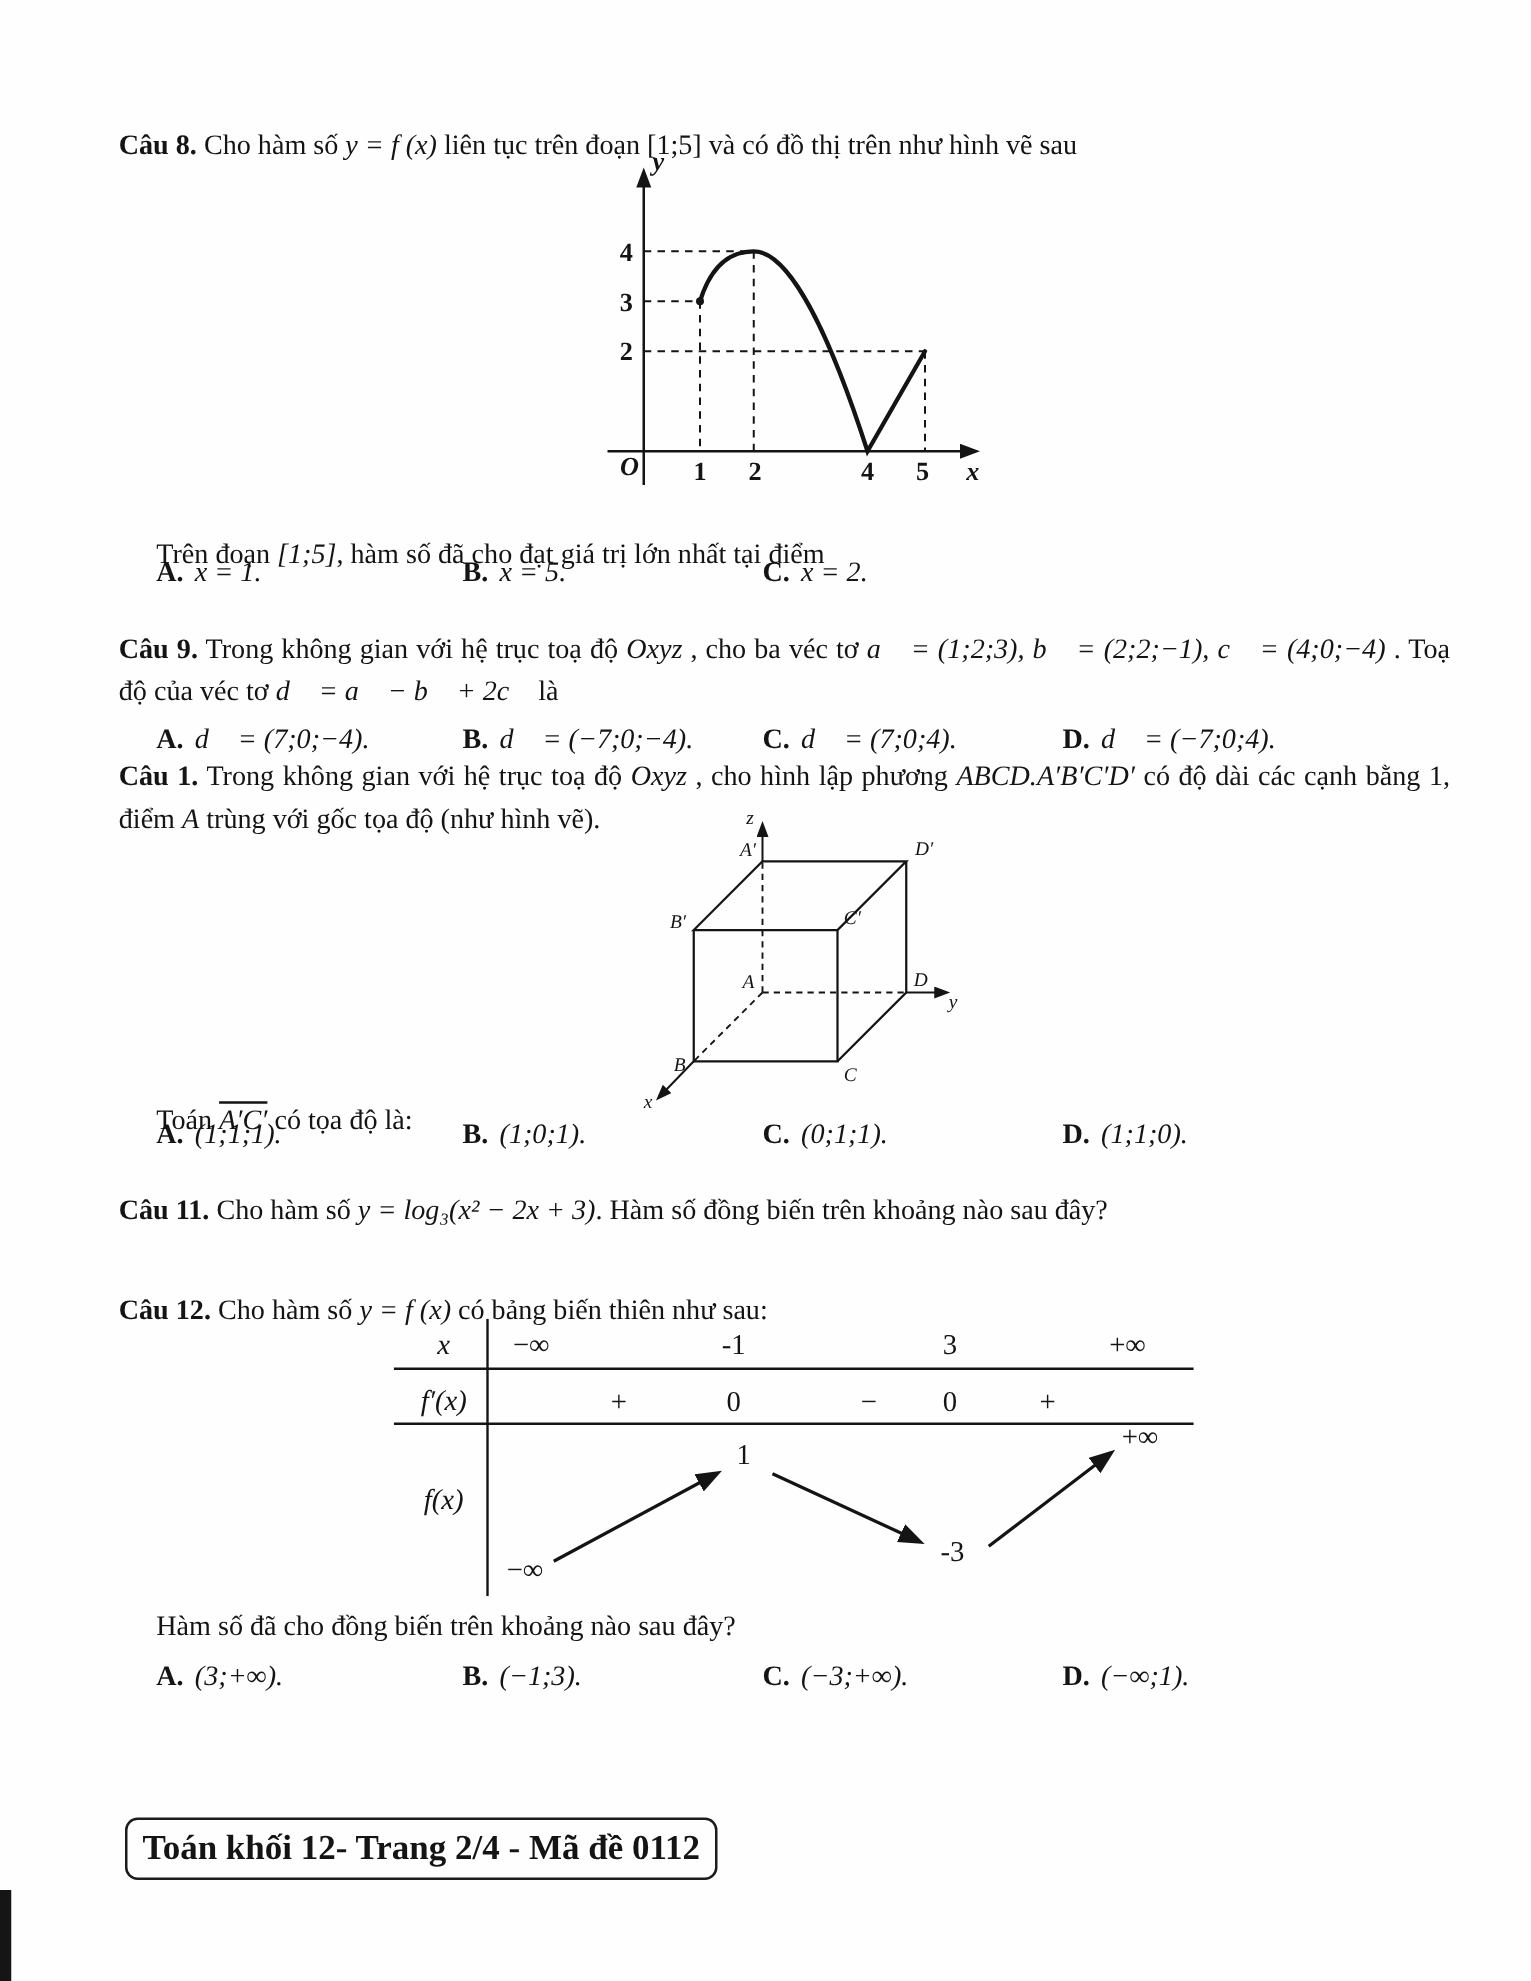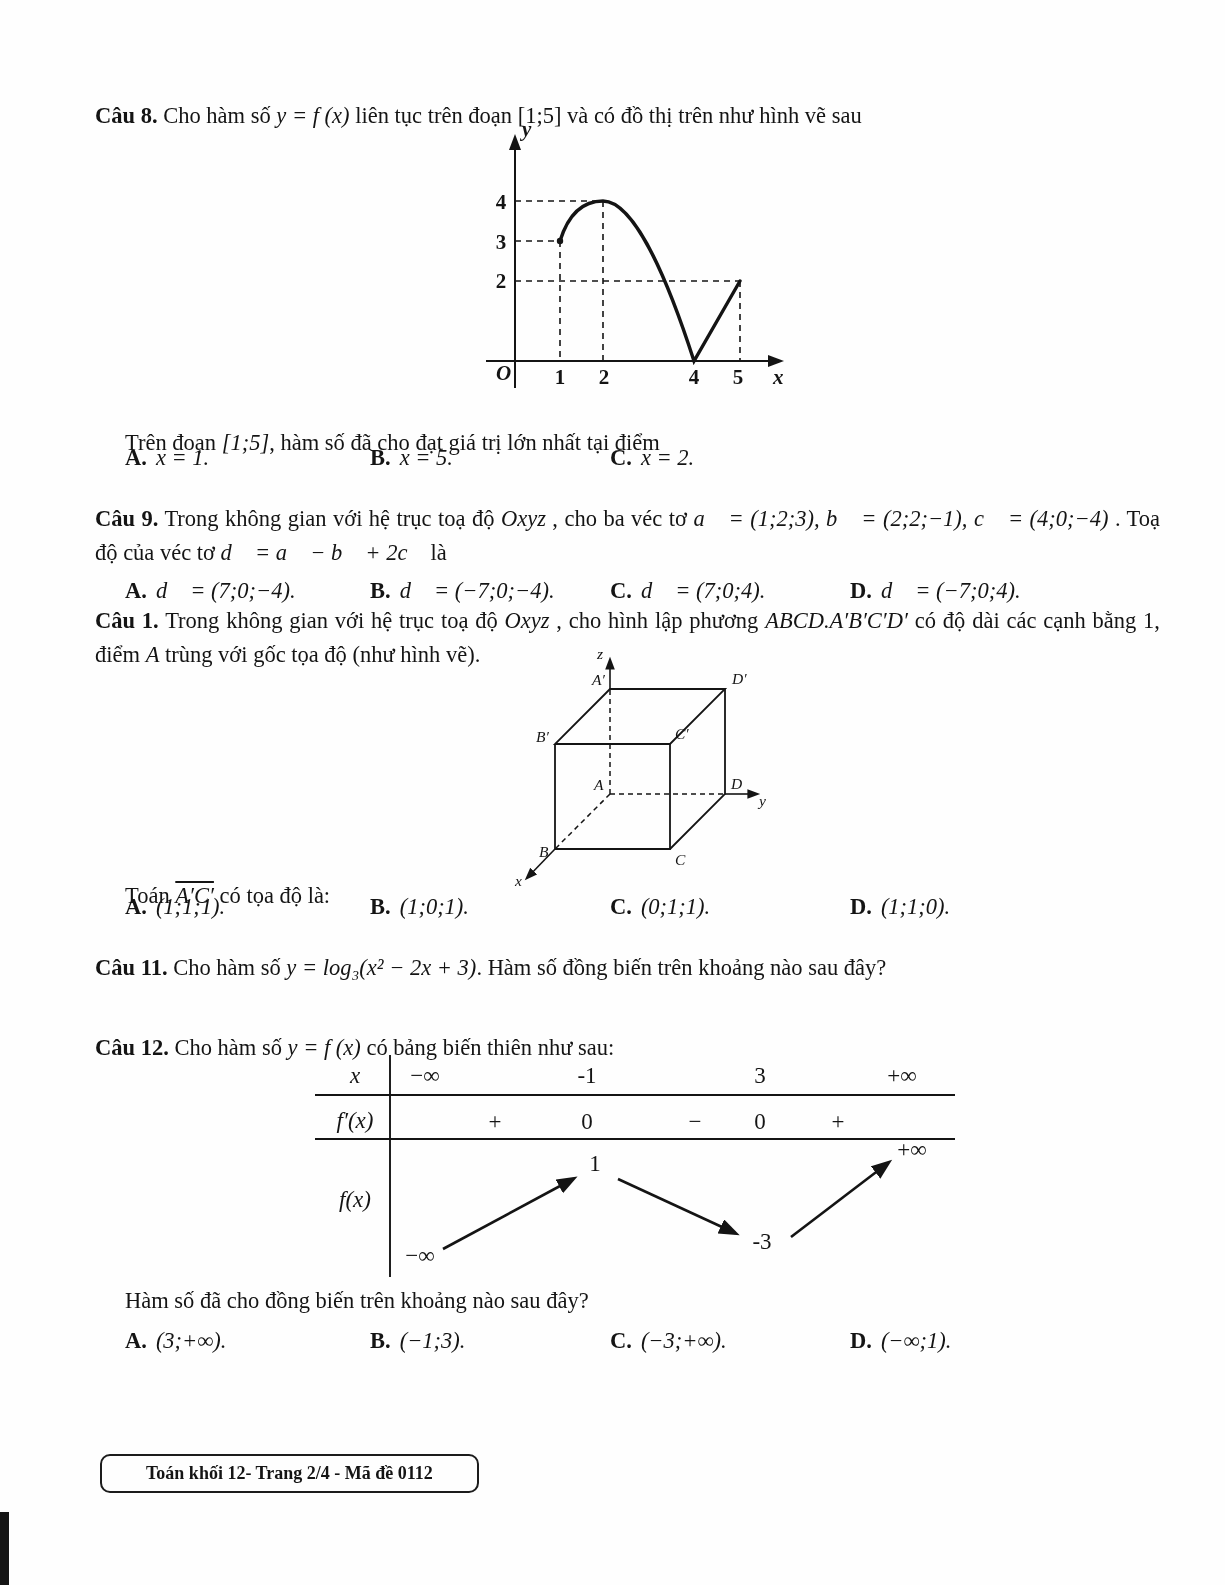--- a/index.html
+++ b/index.html
@@ -10,22 +10,22 @@
   .qlabel{font-weight:bold;}
   .m{font-style:italic;}
   .prompt{left:125px;width:1020px;font-size:22.5px;}
   .opts{left:125px;width:1040px;display:grid;grid-template-columns:245px 240px 240px auto;
         font-size:22.5px;}
   .opt b{font-weight:bold;margin-right:9px;}
   .opt .m{font-style:italic;text-align:center;}
   .vecbar{font-style:italic;font-weight:normal;text-decoration:overline;}
   .figure svg{display:block;}
   svg text{font-family:"Liberation Serif","DejaVu Serif",serif;fill:#141414;}
-  .footer-box{border:2.2px solid #1c1c1c;border-radius:10px;padding:7px 44px;
-        font-size:18px;font-weight:bold;white-space:nowrap;}
+  .footer-box{border:2.2px solid #1c1c1c;border-radius:10px;padding:7px 12px;
+        font-size:28px;font-weight:bold;white-space:nowrap;}
   .scan-strip{background:#151515;}
 </style>
 </head>
 <body>
 
 <div class="page">
 
   <p class="abs stem" style="top:76px;">
     <b class="qlabel">Câu 8.</b>
     <span>Cho hàm số </span><span class="m">y = f (x)</span><span> liên tục trên đoạn </span><span>[1;5]</span><span> và có đồ thị trên như hình vẽ sau</span>

